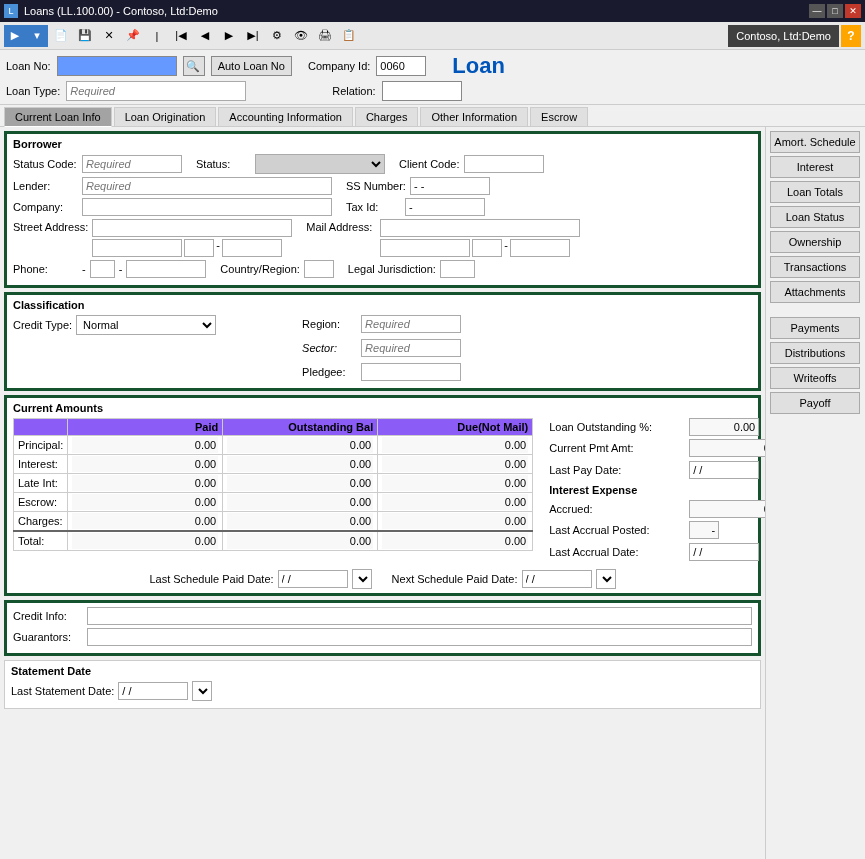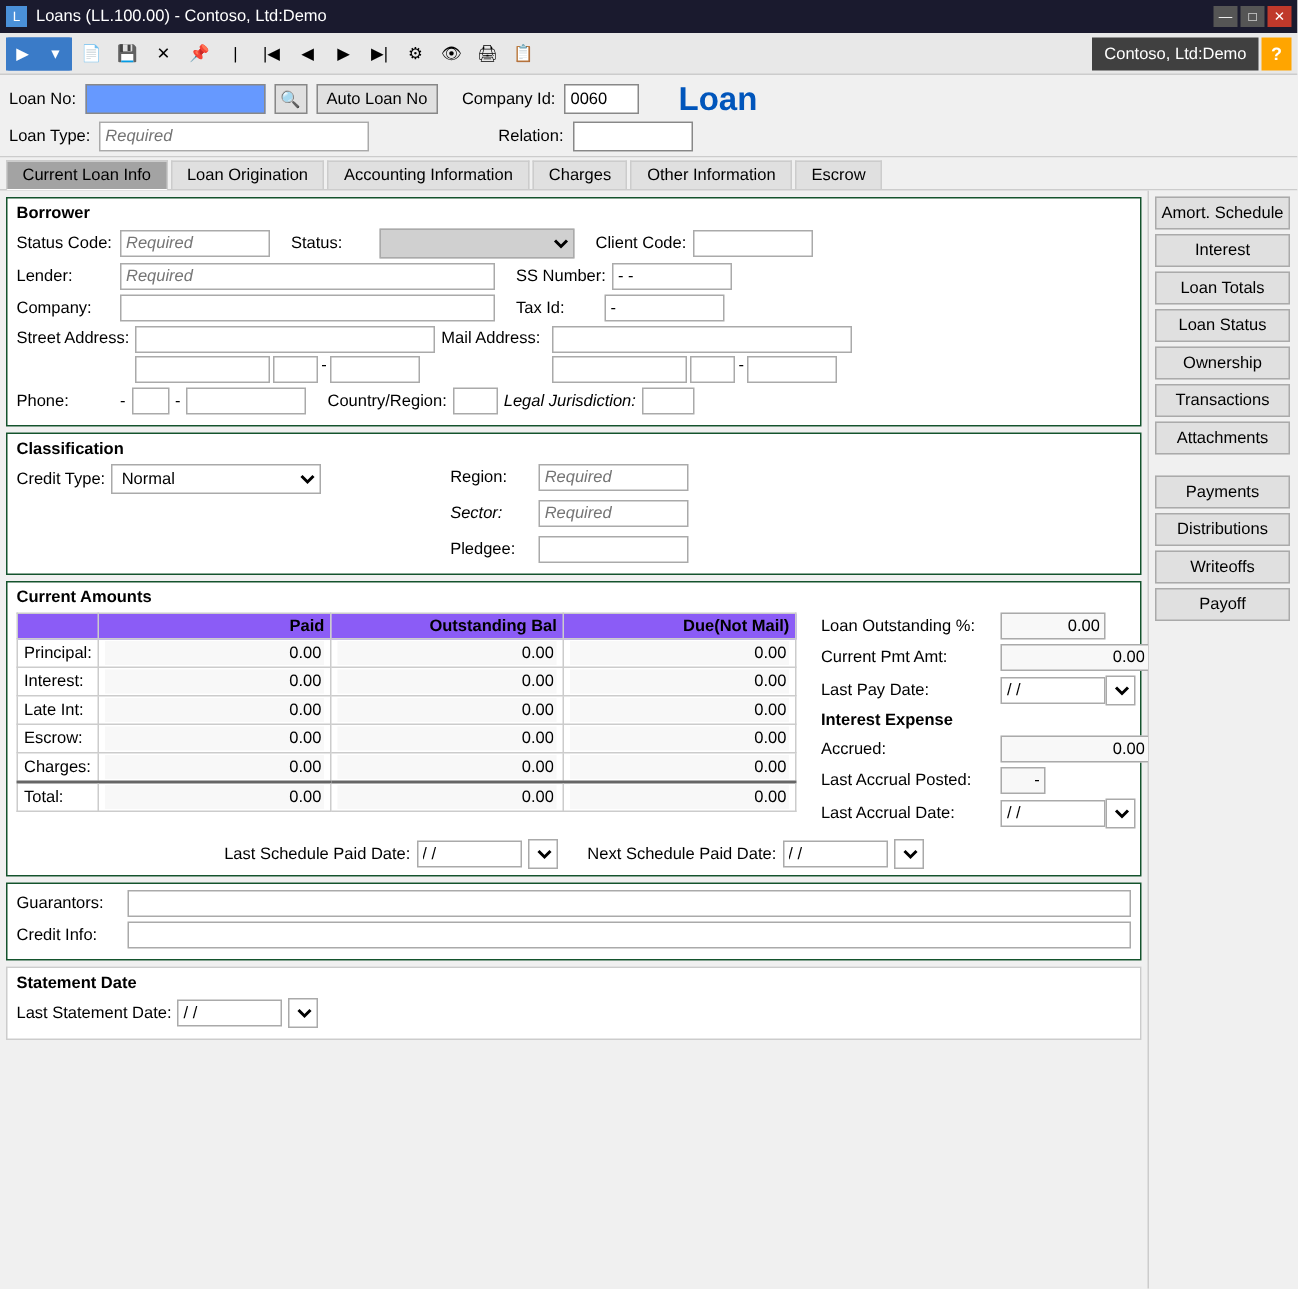--- a/index.html
+++ b/index.html
@@ -31,41 +31,41 @@
     
     
     .tabs { display: flex; background: #f0f0f0; padding: 2px 4px 0; border-bottom: 1px solid #ccc; }
     .tab { padding: 3px 10px; border: 1px solid #ccc; border-bottom: none; background: #e0e0e0; cursor: pointer; margin-right: 2px; font-size: 11px; }
     .tab.active { background: #a3a3a3; border-bottom: 1px solid white; margin-bottom: -1px; }
     
     
     .main-content { display: flex; height: calc(859px - 22px - 28px - 48px - 26px); }
     
     
-    .section { background: white; border: 1px solid #14532d; margin-bottom: 4px; padding: 4px 6px; }
+    .section { background: white; border: 3px solid #14532d; margin-bottom: 4px; padding: 4px 6px; }
     .section-title { font-weight: bold; font-size: 11px; margin-bottom: 4px; }
     
     
     .right-sidebar { width: 100px; background: #f0f0f0; padding: 4px; display: flex; flex-direction: column; gap: 3px; border-left: 1px solid #ccc; }
     .sidebar-btn { width: 90px; height: 22px; background: #e0e0e0; border: 1px solid #aaa; cursor: pointer; font-size: 11px; text-align: center; display: flex; align-items: center; justify-content: center; }
     .field-row { display: flex; align-items: center; gap: 4px; margin-bottom: 3px; }
     .field-label { font-size: 11px; white-space: nowrap; min-width: 55px; }
     .field-input { height: 18px; border: 1px solid #aaa; padding: 1px 3px; font-size: 11px; background: white; }
     .field-input.required { color: #999; font-style: italic; }
     
     
     .amounts-table { width: 100%; border-collapse: collapse; }
     .amounts-table th { background: #8b5cf6; border: 1px solid #ccc; padding: 2px 4px; font-size: 11px; text-align: right; }
     .amounts-table th:first-child { text-align: left; }
     .amounts-table td { border: 1px solid #ccc; padding: 1px 4px; font-size: 11px; }
     .amounts-table td input { width: 100%; border: none; background: #f8f8f8; text-align: right; font-size: 11px; height: 16px; padding: 0 2px; }
     .amounts-table .total-row td { border-top: 2px solid #666; }
     
     .right-amounts { margin-left: 8px; flex: 1; }
-    .ra-row { display: flex; align-items: center; gap: 0; margin-bottom: 3px; }
+    .ra-row { display: flex; align-items: center; gap: 20px; margin-bottom: 3px; }
     .ra-label { font-size: 11px; white-space: nowrap; min-width: 120px; }
     .ra-input { height: 18px; border: 1px solid #aaa; padding: 1px 3px; font-size: 11px; background: #f8f8f8; text-align: right; }
     
     .select-input { height: 20px; border: 1px solid #aaa; font-size: 11px; background: white; }
     
     .date-input { height: 18px; border: 1px solid #aaa; padding: 1px 3px; font-size: 11px; background: white; width: 70px; }
     
     .dropdown-select { height: 20px; border: 1px solid #aaa; font-size: 11px; background: white; padding: 0 2px; }
     
     
@@ -184,41 +184,41 @@
           <span class="field-label" style="min-width:65px; margin-top:2px;">Street Address:</span>
           <div style="display:flex; flex-direction:column; gap:2px;">
             <input class="field-input" style="width: 200px;">
             <div style="display:flex; gap:2px;">
               <input class="field-input" style="width: 90px;">
               <input class="field-input" style="width: 30px;">
               <span>-</span>
               <input class="field-input" style="width: 60px;">
             </div>
           </div>
-          <span class="field-label" style="margin-top:2px;">Mail Address:</span>
+          <span class="field-label" style="margin-left:10px; margin-top:2px;">Mail Address:</span>
           <div style="display:flex; flex-direction:column; gap:2px; margin-left:4px;">
             <input class="field-input" style="width: 200px;">
             <div style="display:flex; gap:2px;">
               <input class="field-input" style="width: 90px;">
               <input class="field-input" style="width: 30px;">
               <span>-</span>
               <input class="field-input" style="width: 60px;">
             </div>
           </div>
         </div>
 
         <div class="field-row">
           <span class="field-label" style="min-width:65px;">Phone:</span>
           <span>-</span>
           <input class="field-input" style="width: 25px;">
           <span>-</span>
           <input class="field-input" style="width: 80px;">
           <span class="field-label" style="margin-left:10px;">Country/Region:</span>
           <input class="field-input" style="width: 30px;">
-          <span class="field-label" style="font-style:italic;">Legal Jurisdiction:</span>
+          <span class="field-label" style="margin-left:10px;">Legal Jurisdiction:</span>
           <input class="field-input" style="width: 35px;">
         </div>
       </div>
 
       <div class="section">
         <div class="section-title">Classification</div>
         <div style="display:flex; gap:46px; align-items:flex-start;">
           <div class="field-row">
             <span class="field-label">Credit Type:</span>
             <select class="dropdown-select" style="width:140px;">
@@ -341,25 +341,25 @@
           <div style="display:flex; align-items:center; gap:4px;">
             <span style="font-size:11px;">Next Schedule Paid Date:</span>
             <input class="date-input" value="/ /" style="">
             <select class="select-input" style="width:20px;"><option>▾</option></select>
           </div>
         </div>
       </div>
 
       <div class="section">
         <div class="bottom-field-row">
+          <span class="field-label" style="min-width:70px;">Credit Info:</span>
+          <input class="full-input" style="">
+        </div>
+        <div class="bottom-field-row">
           <span class="field-label" style="min-width:70px;">Guarantors:</span>
-          <input class="full-input" style="">
-        </div>
-        <div class="bottom-field-row">
-          <span class="field-label" style="min-width:70px;">Credit Info:</span>
           <input class="full-input" style="">
         </div>
       </div>
 
       <div class="stmt-section">
         <div class="section-title">Statement Date</div>
         <div class="field-row">
           <span class="field-label">Last Statement Date:</span>
           <input class="date-input" value="/ /" style="">
           <select class="select-input" style="width:20px;"><option>▾</option></select>

